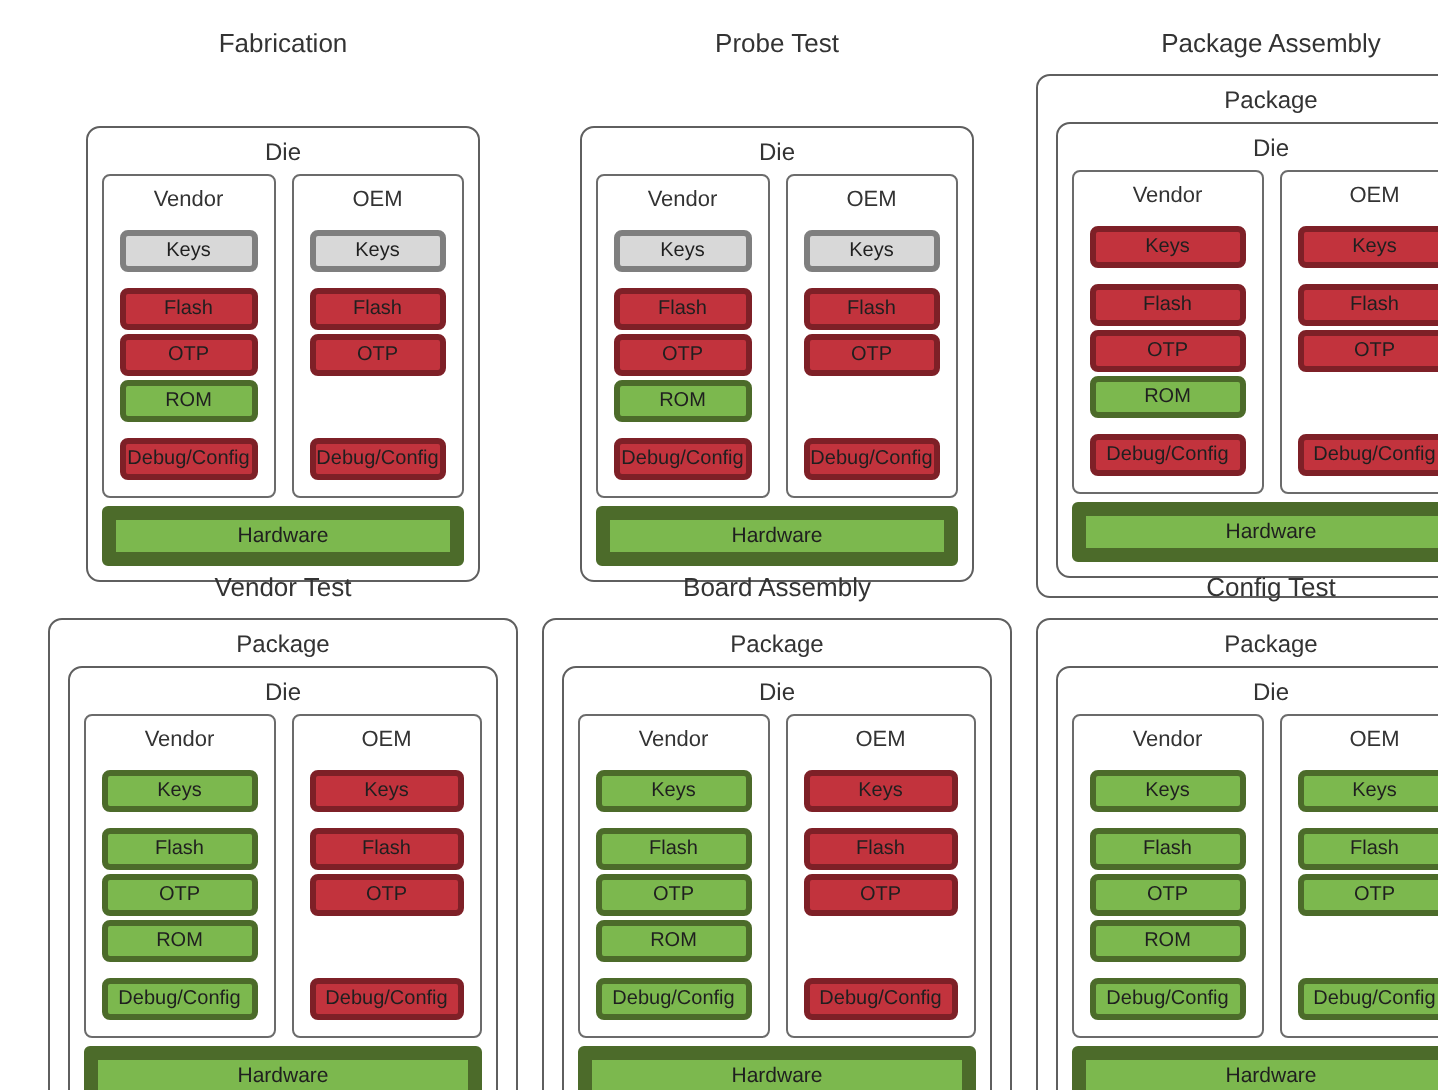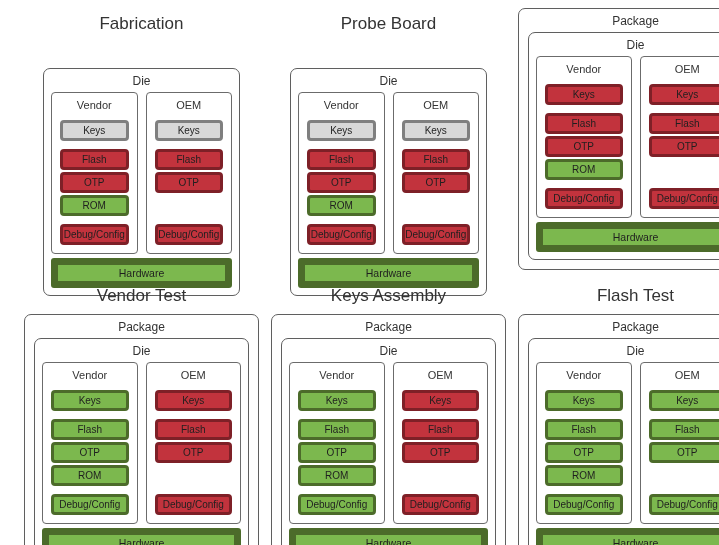--- a/index.html
+++ b/index.html
@@ -10,21 +10,21 @@
     box-sizing:border-box;
     display:grid;
     grid-template-columns:1fr 1fr 1fr;
     grid-template-rows:272px 1fr;
     padding:8px 12px 6px 24px;
     column-gap:12px;
     font-family:"Liberation Sans",sans-serif;
     color:#262626;
   }
   .stage{display:flex;flex-direction:column;align-items:center;}
-  .stage-title{font-size:17px;color:#333333;margin:6px 0 8px;white-space:nowrap;}
+  .stage-title{font-size:13px;color:#333333;margin:6px 0 8px;white-space:nowrap;}
   .outer-box{
     border:1.4px solid #5f5f5f;
     border-radius:7px;
     background:#ffffff;
     box-sizing:border-box;
   }
   .package-box{width:235px;padding:2px 9px 9px;}
   .box-label{text-align:center;font-size:12px;padding:3px 0 4px;color:#333333;}
   .die-box{width:100%;padding:2px 7px 7px;}
   .stage.no-package .die-box{width:197px;margin-top:26px;}
@@ -99,21 +99,21 @@
               <div class="chip-group">
                 <div class="chip" style="background: rgb(194, 51, 61); border-color: rgb(126, 32, 39);">Debug/Config</div>
               </div>
             </div>
           </div>
         </div>
         <div class="hardware-bar" style="background: rgb(124, 184, 78); border-color: rgb(76, 107, 42);">Hardware</div>
       </div>
   </div>
     <div class="stage no-package">
-    <div class="stage-title">Probe Board</div>
+    <div class="stage-title">Probe Test</div>
     <div class="outer-box die-box">
         <div class="box-label">Die</div>
         <div class="columns">
           <div class="column">
             <div class="col-label">Vendor</div>
             <div class="chips" style="display:flex;flex-direction:column;flex:1;">
               <div class="chip-group">
                 <div class="chip" style="background: rgb(216, 216, 216); border-color: rgb(127, 127, 127);">Keys</div>
               </div>
               <div class="chip-group">
@@ -139,20 +139,21 @@
               <div class="chip-group">
                 <div class="chip" style="background: rgb(194, 51, 61); border-color: rgb(126, 32, 39);">Debug/Config</div>
               </div>
             </div>
           </div>
         </div>
         <div class="hardware-bar" style="background: rgb(124, 184, 78); border-color: rgb(76, 107, 42);">Hardware</div>
       </div>
   </div>
     <div class="stage">
+    <div class="stage-title">Package Assembly</div>
     <div class="outer-box package-box">
       <div class="box-label">Package</div>
       <div class="outer-box die-box">
         <div class="box-label">Die</div>
         <div class="columns">
           <div class="column">
             <div class="col-label">Vendor</div>
             <div class="chips" style="display:flex;flex-direction:column;flex:1;">
                 <div class="chip-group">
                   <div class="chip" style="background: rgb(194, 51, 61); border-color: rgb(126, 32, 39);">Keys</div>
@@ -224,21 +225,21 @@
                   <div class="chip" style="background: rgb(194, 51, 61); border-color: rgb(126, 32, 39);">Debug/Config</div>
                 </div>
               </div>
           </div>
         </div>
         <div class="hardware-bar" style="background: rgb(124, 184, 78); border-color: rgb(76, 107, 42);">Hardware</div>
       </div>
     </div>
   </div>
     <div class="stage">
-    <div class="stage-title">Keys Assembly</div>
+    <div class="stage-title">Board Assembly</div>
     <div class="outer-box package-box">
       <div class="box-label">Package</div>
       <div class="outer-box die-box">
         <div class="box-label">Die</div>
         <div class="columns">
           <div class="column">
             <div class="col-label">Vendor</div>
             <div class="chips" style="display:flex;flex-direction:column;flex:1;">
                 <div class="chip-group">
                   <div class="chip" style="background: rgb(124, 184, 78); border-color: rgb(76, 107, 42);">Keys</div>
@@ -267,21 +268,21 @@
                   <div class="chip" style="background: rgb(194, 51, 61); border-color: rgb(126, 32, 39);">Debug/Config</div>
                 </div>
               </div>
           </div>
         </div>
         <div class="hardware-bar" style="background: rgb(124, 184, 78); border-color: rgb(76, 107, 42);">Hardware</div>
       </div>
     </div>
   </div>
     <div class="stage">
-    <div class="stage-title">Flash Test</div>
+    <div class="stage-title">Config Test</div>
     <div class="outer-box package-box">
       <div class="box-label">Package</div>
       <div class="outer-box die-box">
         <div class="box-label">Die</div>
         <div class="columns">
           <div class="column">
             <div class="col-label">Vendor</div>
             <div class="chips" style="display:flex;flex-direction:column;flex:1;">
                 <div class="chip-group">
                   <div class="chip" style="background: rgb(124, 184, 78); border-color: rgb(76, 107, 42);">Keys</div>

